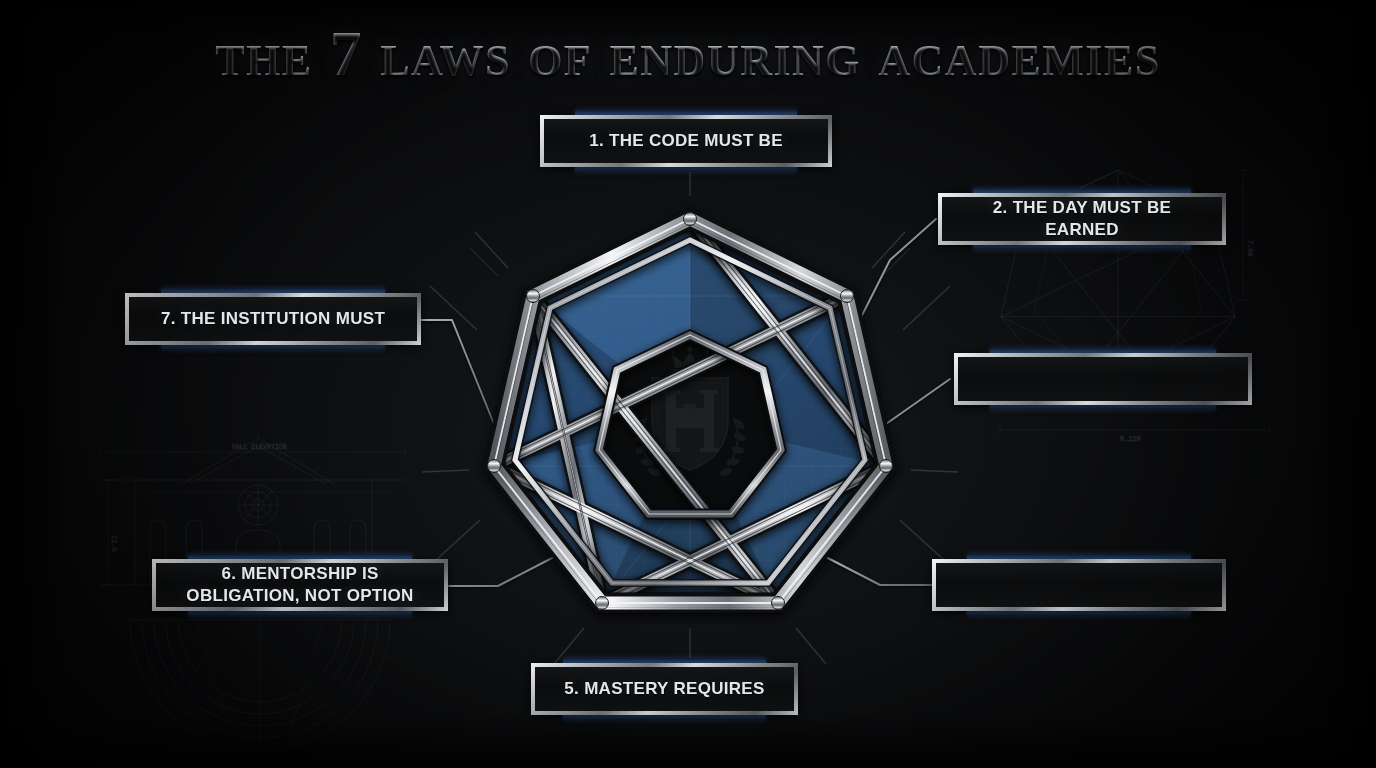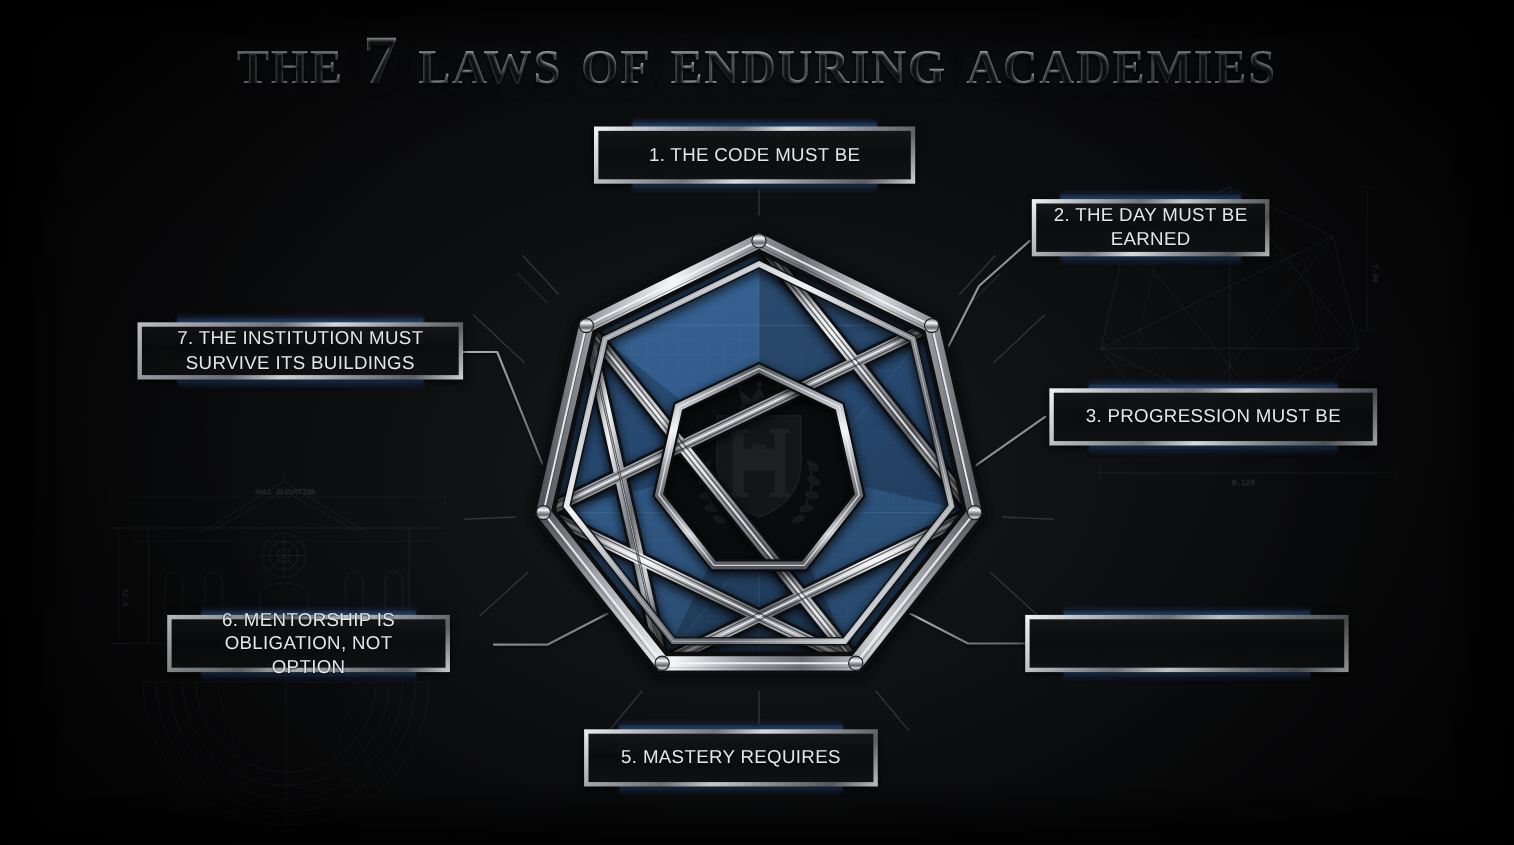--- a/index.html
+++ b/index.html
@@ -76,21 +76,21 @@
   .plaque .inner{
     position:absolute;left:4px;right:4px;top:9px;bottom:9px;
     background:linear-gradient(180deg,#141516 0%,#0b0c0d 45%,#101112 100%);
     -webkit-mask:var(--oct2);mask:var(--oct2);
     display:flex;align-items:center;justify-content:center;
   }
   .plaque .txt{
     position:relative;z-index:3;
     width:100%;text-align:center;
     font-family:"Liberation Sans","DejaVu Sans",sans-serif;
-    font-weight:400;
+    font-weight:700;
     font-size:17px;
     line-height:1.27;
     letter-spacing:.3px;
     color:#e4e6e9;
     text-shadow:0 1px 2px rgba(0,0,0,.95),0 0 12px rgba(190,205,225,.18);
     padding:0 18px;
     box-sizing:border-box;
     text-transform:uppercase;
   }
   .plaque .txtwrap{
@@ -466,41 +466,40 @@
     <div class="bar bot"></div>
     <div class="frame"></div>
     <div class="inner"></div>
     <div class="txtwrap">
       <div class="txt">
         <div>1. THE CODE MUST BE</div>
       </div>
     </div>
   </div>
 
-  <div class="plaque" style="left: 938px; top: 176px; width: 216px; height: 62px; --oct: polygon(14px 0, calc(100% - 14px) 0, 100% 13px, 100% calc(100% - 13px), calc(100% - 14px) 100%, 14px 100%, 0 calc(100% - 13px), 0 13px); --oct2: polygon(12px 0, calc(100% - 12px) 0, 100% 11px, 100% calc(100% - 11px), calc(100% - 12px) 100%, 12px 100%, 0 calc(100% - 11px), 0 11px);">
+  <div class="plaque" style="left: 938px; top: 188px; width: 288px; height: 62px; --oct: polygon(14px 0, calc(100% - 14px) 0, 100% 13px, 100% calc(100% - 13px), calc(100% - 14px) 100%, 14px 100%, 0 calc(100% - 13px), 0 13px); --oct2: polygon(12px 0, calc(100% - 12px) 0, 100% 11px, 100% calc(100% - 11px), calc(100% - 12px) 100%, 12px 100%, 0 calc(100% - 11px), 0 11px);">
     <div class="bar top"></div>
     <div class="bar bot"></div>
     <div class="frame"></div>
     <div class="inner"></div>
     <div class="txtwrap">
       <div class="txt">
         <div>2. THE DAY MUST BE</div>
         <div>EARNED</div>
       </div>
     </div>
   </div>
 
   <div class="plaque" style="left: 954px; top: 348px; width: 298px; height: 62px; --oct: polygon(14px 0, calc(100% - 14px) 0, 100% 13px, 100% calc(100% - 13px), calc(100% - 14px) 100%, 14px 100%, 0 calc(100% - 13px), 0 13px); --oct2: polygon(12px 0, calc(100% - 12px) 0, 100% 11px, 100% calc(100% - 11px), calc(100% - 12px) 100%, 12px 100%, 0 calc(100% - 11px), 0 11px);">
     <div class="bar top"></div>
     <div class="bar bot"></div>
     <div class="frame"></div>
     <div class="inner"></div>
     <div class="txtwrap">
       <div class="txt">
-        <div>3. PROGRESSION MUST BE</div>
       </div>
     </div>
   </div>
 
   <div class="plaque" style="left: 932px; top: 554px; width: 294px; height: 62px; --oct: polygon(14px 0, calc(100% - 14px) 0, 100% 13px, 100% calc(100% - 13px), calc(100% - 14px) 100%, 14px 100%, 0 calc(100% - 13px), 0 13px); --oct2: polygon(12px 0, calc(100% - 12px) 0, 100% 11px, 100% calc(100% - 11px), calc(100% - 12px) 100%, 12px 100%, 0 calc(100% - 11px), 0 11px);">
     <div class="bar top"></div>
     <div class="bar bot"></div>
     <div class="frame"></div>
     <div class="inner"></div>
     <div class="txtwrap">
@@ -514,41 +513,40 @@
     <div class="bar bot"></div>
     <div class="frame"></div>
     <div class="inner"></div>
     <div class="txtwrap">
       <div class="txt">
         <div>5. MASTERY REQUIRES</div>
       </div>
     </div>
   </div>
 
-  <div class="plaque" style="left: 152px; top: 554px; width: 257px; height: 62px; --oct: polygon(14px 0, calc(100% - 14px) 0, 100% 13px, 100% calc(100% - 13px), calc(100% - 14px) 100%, 14px 100%, 0 calc(100% - 13px), 0 13px); --oct2: polygon(12px 0, calc(100% - 12px) 0, 100% 11px, 100% calc(100% - 11px), calc(100% - 12px) 100%, 12px 100%, 0 calc(100% - 11px), 0 11px);">
+  <div class="plaque" style="left: 152px; top: 554px; width: 296px; height: 62px; --oct: polygon(14px 0, calc(100% - 14px) 0, 100% 13px, 100% calc(100% - 13px), calc(100% - 14px) 100%, 14px 100%, 0 calc(100% - 13px), 0 13px); --oct2: polygon(12px 0, calc(100% - 12px) 0, 100% 11px, 100% calc(100% - 11px), calc(100% - 12px) 100%, 12px 100%, 0 calc(100% - 11px), 0 11px);">
     <div class="bar top"></div>
     <div class="bar bot"></div>
     <div class="frame"></div>
     <div class="inner"></div>
     <div class="txtwrap">
       <div class="txt">
         <div>6. MENTORSHIP IS</div>
         <div>OBLIGATION, NOT OPTION</div>
       </div>
     </div>
   </div>
 
   <div class="plaque" style="left: 125px; top: 288px; width: 296px; height: 62px; --oct: polygon(14px 0, calc(100% - 14px) 0, 100% 13px, 100% calc(100% - 13px), calc(100% - 14px) 100%, 14px 100%, 0 calc(100% - 13px), 0 13px); --oct2: polygon(12px 0, calc(100% - 12px) 0, 100% 11px, 100% calc(100% - 11px), calc(100% - 12px) 100%, 12px 100%, 0 calc(100% - 11px), 0 11px);">
     <div class="bar top"></div>
     <div class="bar bot"></div>
     <div class="frame"></div>
     <div class="inner"></div>
     <div class="txtwrap">
       <div class="txt">
         <div>7. THE INSTITUTION MUST</div>
-        <div>SURVIVE ITS BUILDINGS</div>
       </div>
     </div>
   </div>
 
   <div id="vignette"></div>
   <div id="edgefade"></div>
 </div>
 
 </body></html>

